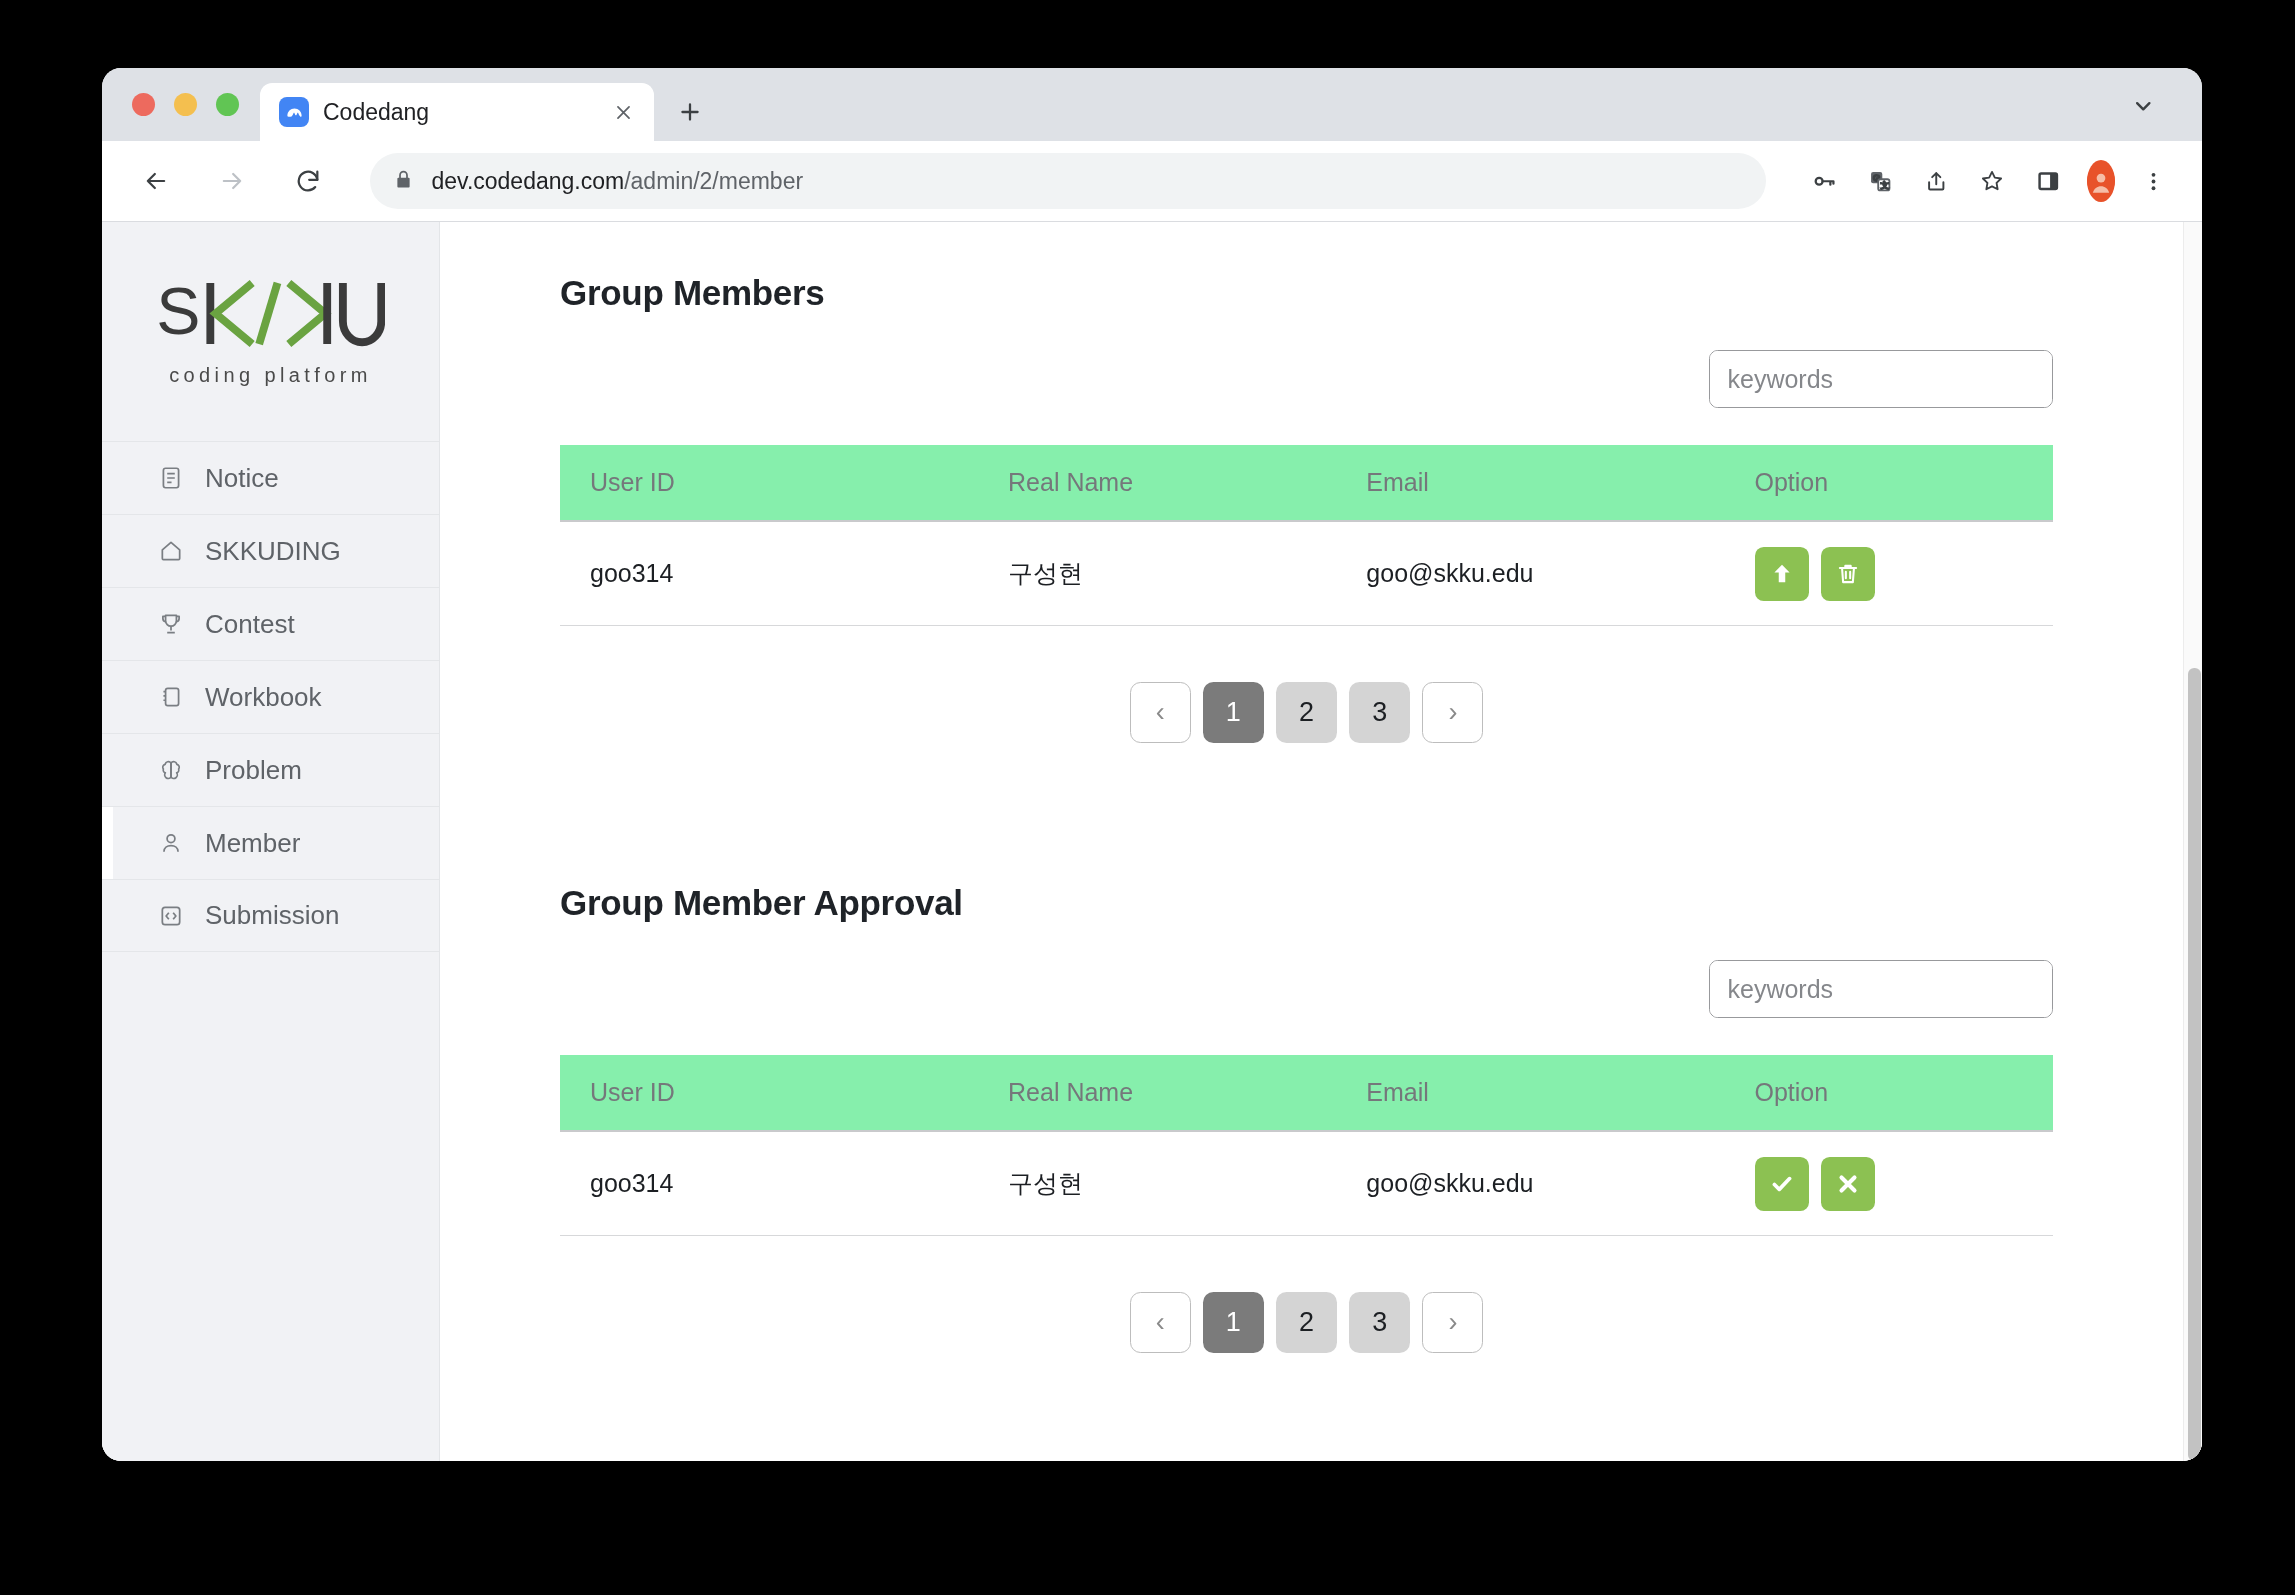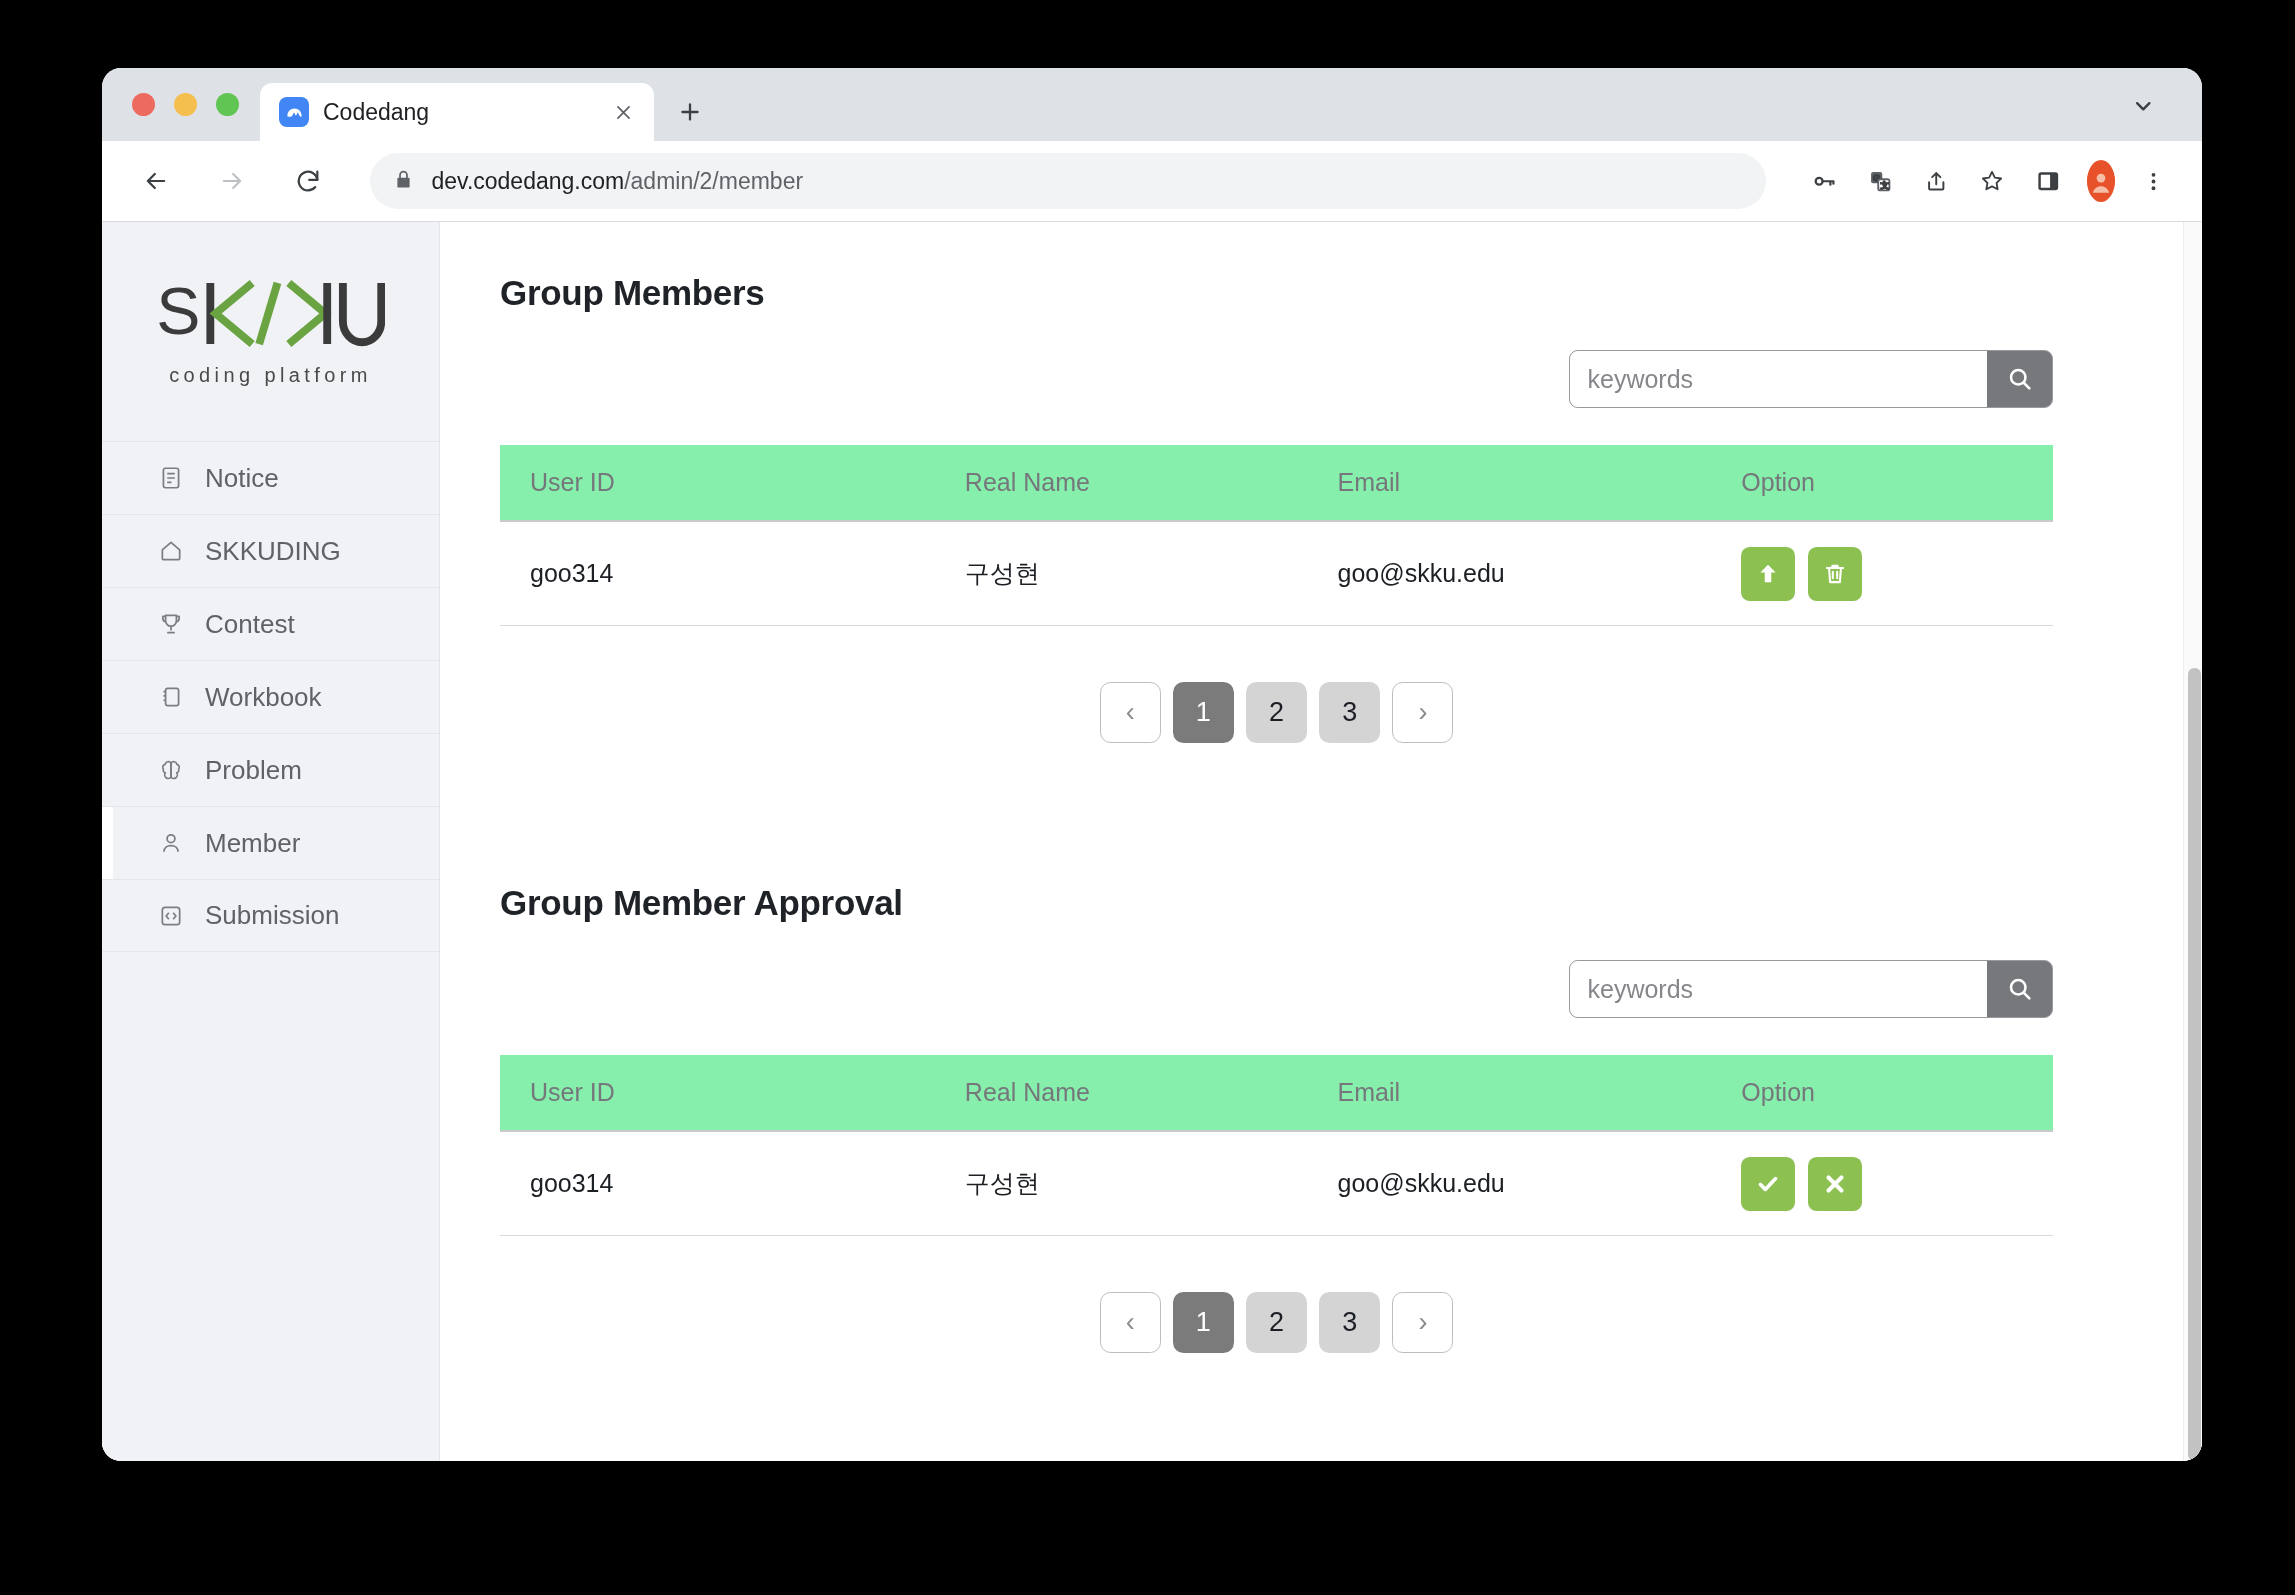--- a/index.html
+++ b/index.html
@@ -196,36 +196,36 @@
   }
   .nav-ic { width: 30px; height: 30px; display:flex; align-items:center; justify-content:center; }
 
   
   .content {
     flex: 1;
     padding: 51px 0 0 0;
     overflow: hidden;
     position: relative;
   }
-  .section { padding: 0 149px 0 60px; }
+  .section { padding: 0 149px 0 120px; }
   .section + .section { margin-top: 140px; }
   .section-title {
     font-size: 35px;
     font-weight: bold;
     color: #1f2328;
     letter-spacing: -0.3px;
   }
 
   .searchrow {
     display: flex;
     justify-content: flex-end;
     margin-top: 37px;
   }
   .searchbox {
-    width: 484px;
+    width: 344px;
     height: 58px;
     border: 1.7px solid #98999c;
     border-radius: 8.7px;
     display: flex;
     overflow: hidden;
     background: #a3a3a3;
     justify-content: space-between;
   }
   .searchbox input {
     flex: 1;

